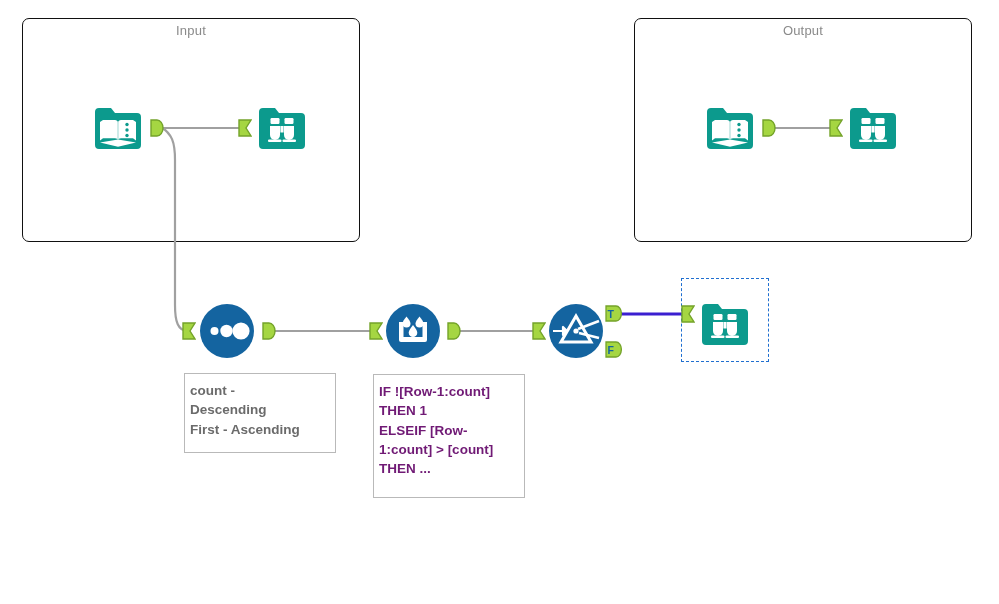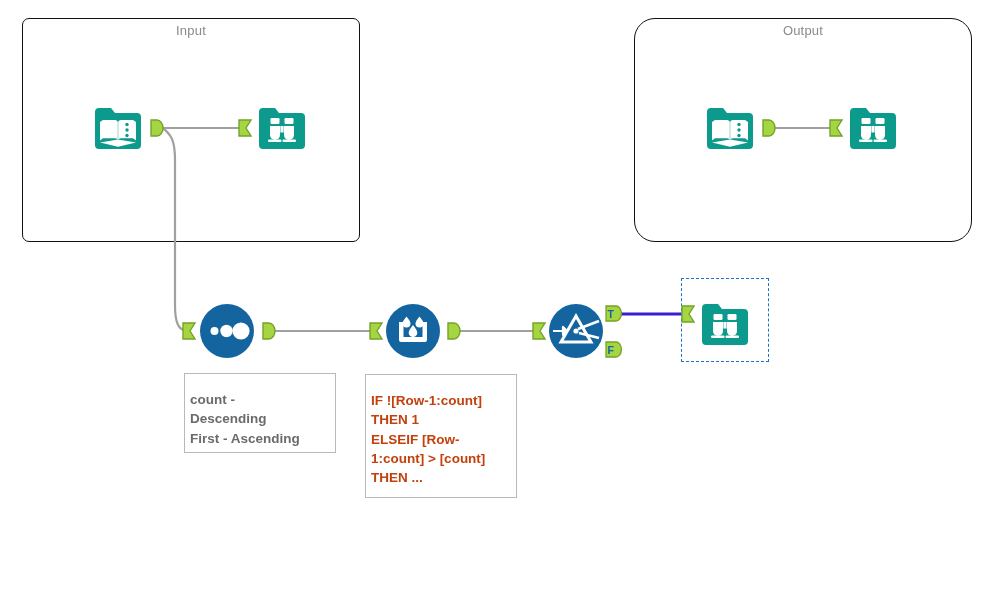--- a/index.html
+++ b/index.html
@@ -77,21 +77,21 @@
     height: 604px;
     pointer-events: none;
   }
 
   
   .annotation {
     position: absolute;
     border: 1px solid #b9b9b9;
     background: #ffffff;
     box-sizing: border-box;
-    padding: 16px 5px 4px 5px;
+    padding: 7px 5px 4px 5px;
     font-family: "Liberation Sans", sans-serif;
     font-size: 13.5px;
     font-weight: bold;
     line-height: 1.43;
     color: #6b6b6b;
     white-space: pre-line;
     overflow: hidden;
   }
 
   
@@ -104,21 +104,21 @@
 </style>
 </head>
 <body>
 
 <div id="canvas">
 
   <div class="tool-container" id="container-input" style="left: 22px; top: 18px; width: 338px; height: 224px; border-color: rgb(17, 17, 17); padding-left: 24px;">
     <div class="container-title" style="color: rgb(138, 138, 138);">Input</div>
   </div>
 
-  <div class="tool-container" id="container-output" style="left: 634px; top: 18px; width: 338px; height: 224px; border-color: rgb(17, 17, 17); border-radius: 21px;">
+  <div class="tool-container" id="container-output" style="left: 634px; top: 18px; width: 338px; height: 224px; border-color: rgb(17, 17, 17);">
     <div class="container-title" style="color: rgb(138, 138, 138);">Output</div>
   </div>
 
   <svg id="wires" viewBox="0 0 999 604">
     <g id="wire-group">
         <path d="M 161 128 L 240 128" fill="none" stroke="#a0a0a0" stroke-width="2.2"></path>
         <path d="M 161 127 C 172 134, 175 142, 175 160 L 175 305 C 175 322, 178 330, 187 331" fill="none" stroke="#a0a0a0" stroke-width="2.2"></path>
         <path d="M 272 331 L 371 331" fill="none" stroke="#a0a0a0" stroke-width="2.2"></path>
         <path d="M 457 331 L 534 331" fill="none" stroke="#a0a0a0" stroke-width="2.2"></path>
         <path d="M 618 314 L 683 314" fill="none" stroke="#3b1fd0" stroke-width="3"></path>
@@ -297,19 +297,19 @@
         <svg viewBox="0 0 17 17">
           <path d="M1 1 h10 a5 7 0 0 1 0 15 h-10 z" fill="#a5d642" stroke="#74a32a" stroke-width="1.3"></path>
           <text x="5.6" y="12.6" font-family="Liberation Sans, sans-serif" font-size="10.5" font-weight="bold" fill="#1464a0" text-anchor="middle">F</text>
         </svg>
       </div>
     </div>
 
   <div class="annotation" id="annotation-sort" style="left: 184px; top: 373px; width: 152px; height: 80px; color: rgb(107, 107, 107); border-color: rgb(185, 185, 185);">count -
 Descending
 First - Ascending</div>
-  <div class="annotation" id="annotation-multirow" style="left: 365px; top: 374px; width: 152px; height: 124px; color: #c2410c; border-color: rgb(185, 185, 185);">IF ![Row-1:count]
+  <div class="annotation" id="annotation-multirow" style="left: 373px; top: 374px; width: 152px; height: 124px; color: #701a75; border-color: rgb(185, 185, 185);">IF ![Row-1:count]
 THEN 1
  ELSEIF [Row-
 1:count] &gt; [count]
 THEN ...</div>
 
 </div>
 
 </body></html>

